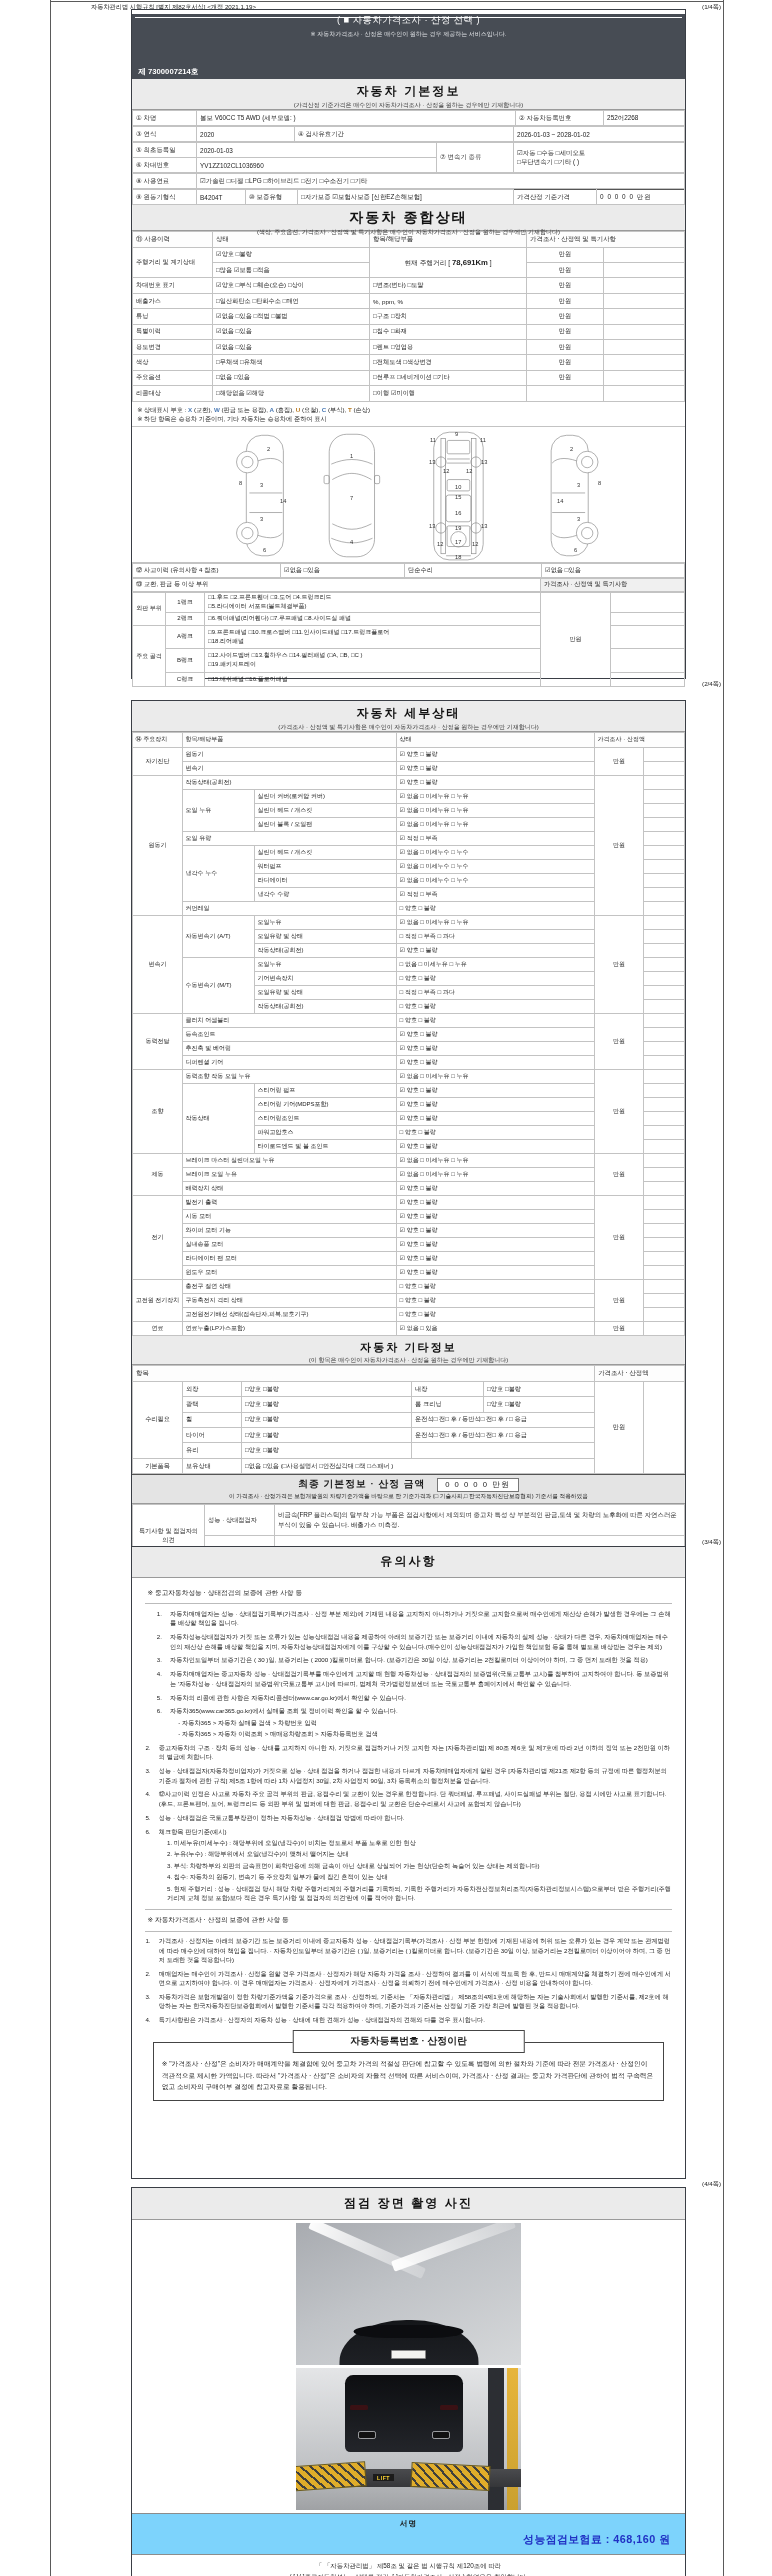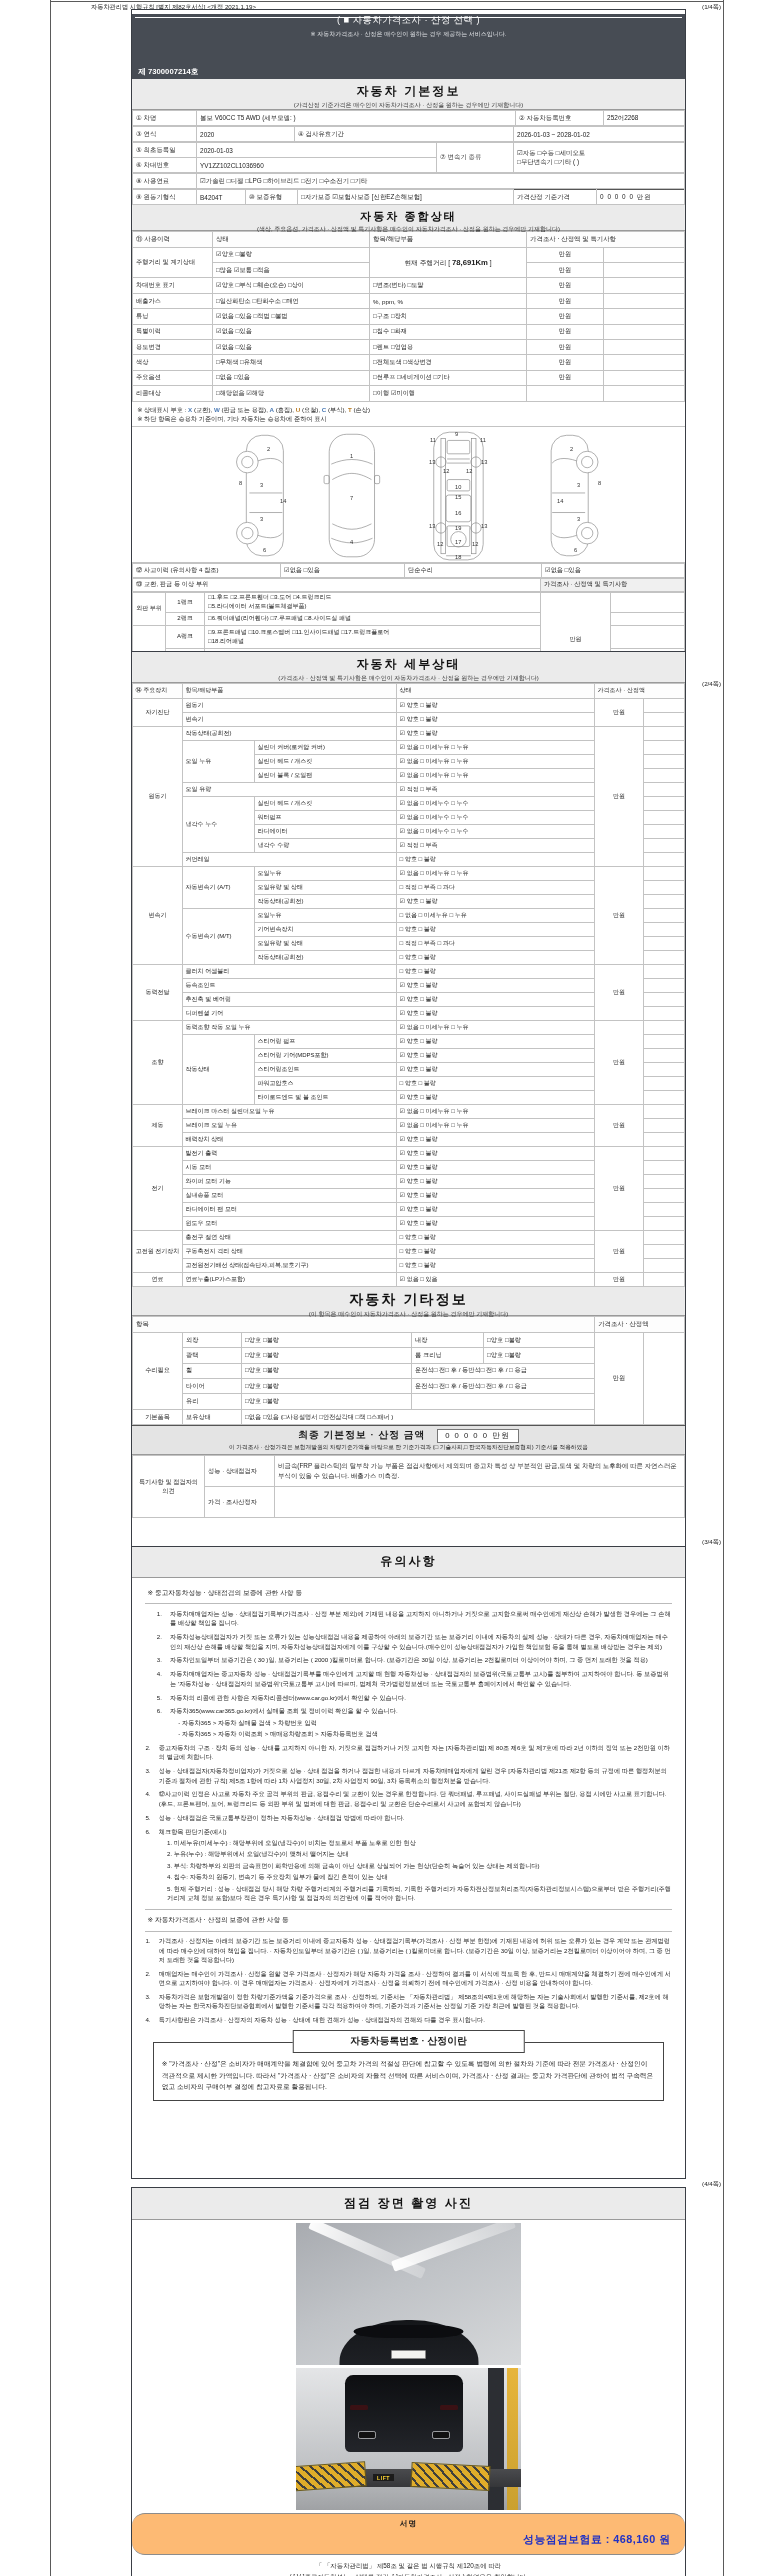--- a/index.html
+++ b/index.html
@@ -86,21 +86,21 @@
   .car-rear{position:absolute;top:7.2px;left:49px;width:118px;height:77px;
             background:linear-gradient(#0d0e11,#1a1c20 60%,#23252a);border-radius:8.2px 8.2px 5.2px 5.2px;}
   .tail{position:absolute;top:30px;width:17.5px;height:5.2px;background:#3a1114;border-radius:1.5px;}
   .exh{position:absolute;bottom:13.4px;width:15.5px;height:6.2px;border:1px solid #9b9da0;border-radius:2.1px;background:#111;}
   .lift-beam{position:absolute;top:101px;left:0;right:0;height:17.5px;background:linear-gradient(#4a4b4e,#353639);}
   .ramp{position:absolute;width:77px;height:23px;background:repeating-linear-gradient(45deg,#e0ad2a 0 4.6px,#41403c 4.6px 6.7px);
         border:1px solid #6b5a18;}
   .lift-label{position:absolute;top:106px;left:77px;background:#1b1b1b;color:#ffd633;font-size:5.2px;
               font-weight:bold;padding:0.5px 4.1px;letter-spacing:0.5px;}
 
-  .sign-block{position:relative;background:#fdba74;border-top:0.5px solid #8c8c8c;border-bottom:0.5px solid #8c8c8c;height:40px;border-radius:13px;}
+  .sign-block{position:relative;background:#7dd3fc;border-top:0.5px solid #8c8c8c;border-bottom:0.5px solid #8c8c8c;height:40px;}
   .sign-title{text-align:center;font-size:7.7px;font-weight:bold;padding-top:4.6px;letter-spacing:1px;}
   .fee{position:absolute;right:14.4px;top:18.5px;font-size:10.8px;font-weight:bold;color:#2031c4;letter-spacing:0.5px;}
   .confirm{text-align:center;font-size:6.4px;line-height:1.7;padding-top:5.7px;}
 </style>
 </head>
 <body>
 
 <div id="page">
   <div class="hline-top"></div>
   <div class="vline" style="left:50px"></div>
@@ -208,21 +208,21 @@
         <td>B4204T</td>
         <td class="lbl">⑩ 보증유형</td>
         <td class="chk">□자가보증  ☑보험사보증 [신한EZ손해보험]</td>
         <td class="lbl" style="border-top:1px solid #555">가격산정 기준가격</td>
         <td style="border-top:1px solid #555;letter-spacing:1px">0 0 0 0 0 만원</td>
       </tr>
     </tbody>
       </table>
 
     <div class="sec-head" style="height:18.5px">
-      <div class="sec-title" style="font-size:11px">자동차 종합상태</div>
+      <div class="sec-title" style="font-size:14px">자동차 종합상태</div>
       <div class="sec-sub">(색상, 주요옵션, 가격조사 · 산정액 및 특기사항은 매수인이 자동차가격조사 · 산정을 원하는 경우에만 기재합니다)</div>
     </div>
 
     <table class="t-overall">
       <colgroup>
           <col style="width:80px">
           <col style="width:157px">
           <col style="width:157px">
           <col style="width:77px">
           <col>
@@ -479,21 +479,21 @@
             <td class="grp">C랭크</td>
             <td class="chk">
               <div>□15.대쉬패널  □16.플로어패널</div>
             </td>
             <td></td>
           </tr>
         </tbody>
     </table>
   </div>
 
-  <div class="frame" style="top:651px;height:956px">
+  <div class="frame" style="top:700px;height:956px">
     <div class="sec-head" style="height:23px">
       <div class="sec-title">자동차 세부상태</div>
       <div class="sec-sub">(가격조사 · 산정액 및 특기사항은 매수인이 자동차가격조사 · 산정을 원하는 경우에만 기재합니다)</div>
     </div>
 
     <table class="t-detail">
       <colgroup>
           <col style="width:50px">
           <col style="width:72px">
           <col style="width:142px">
@@ -740,21 +740,21 @@
             <td class="grp" rowspan="1" style="white-space: normal;">연료</td>
             <td colspan="2">연료누출(LP가스포함)</td>
             <td class="chk">☑ 없음   □ 있음</td>
             <td class="price" rowspan="1">만원</td>
             <td></td>
           </tr>
         </tbody>
     </table>
 
     <div class="sec-head" style="height:21.6px">
-      <div class="sec-title" style="font-size:14px">자동차 기타정보</div>
+      <div class="sec-title" style="font-size:11px">자동차 기타정보</div>
       <div class="sec-sub">(이 항목은 매수인이 자동차가격조사 · 산정을 원하는 경우에만 기재합니다)</div>
     </div>
 
     <table class="t-other">
       <colgroup>
           <col style="width:50px">
           <col style="width:59px">
           <col style="width:170px">
           <col style="width:72px">
           <col style="width:111px">

